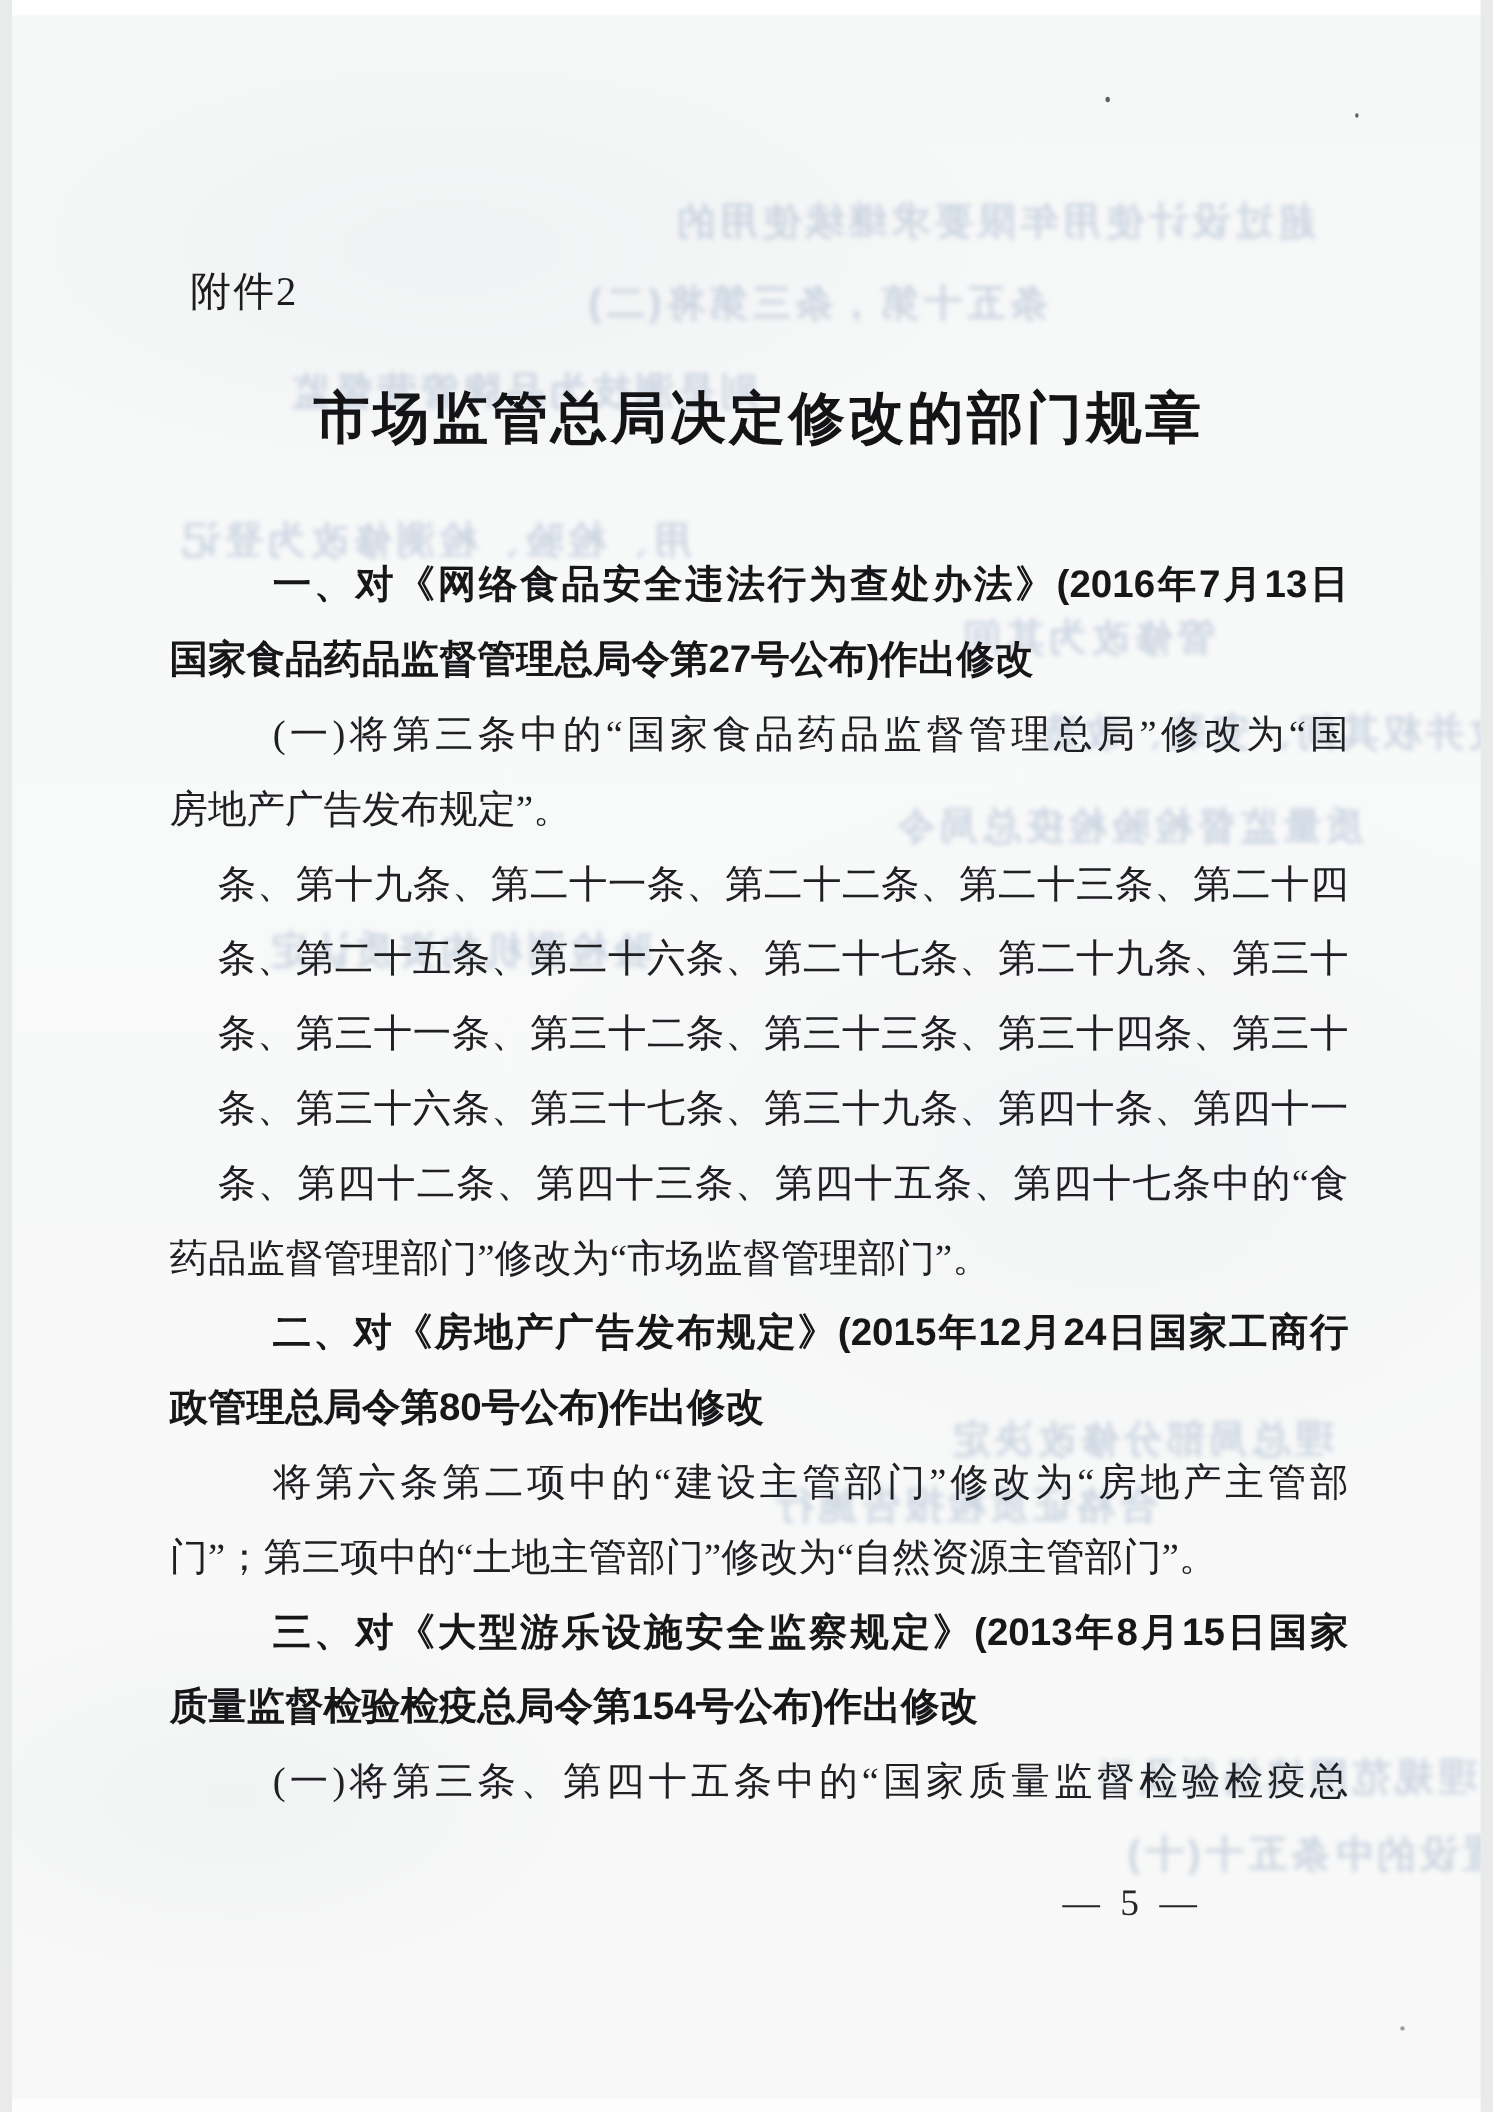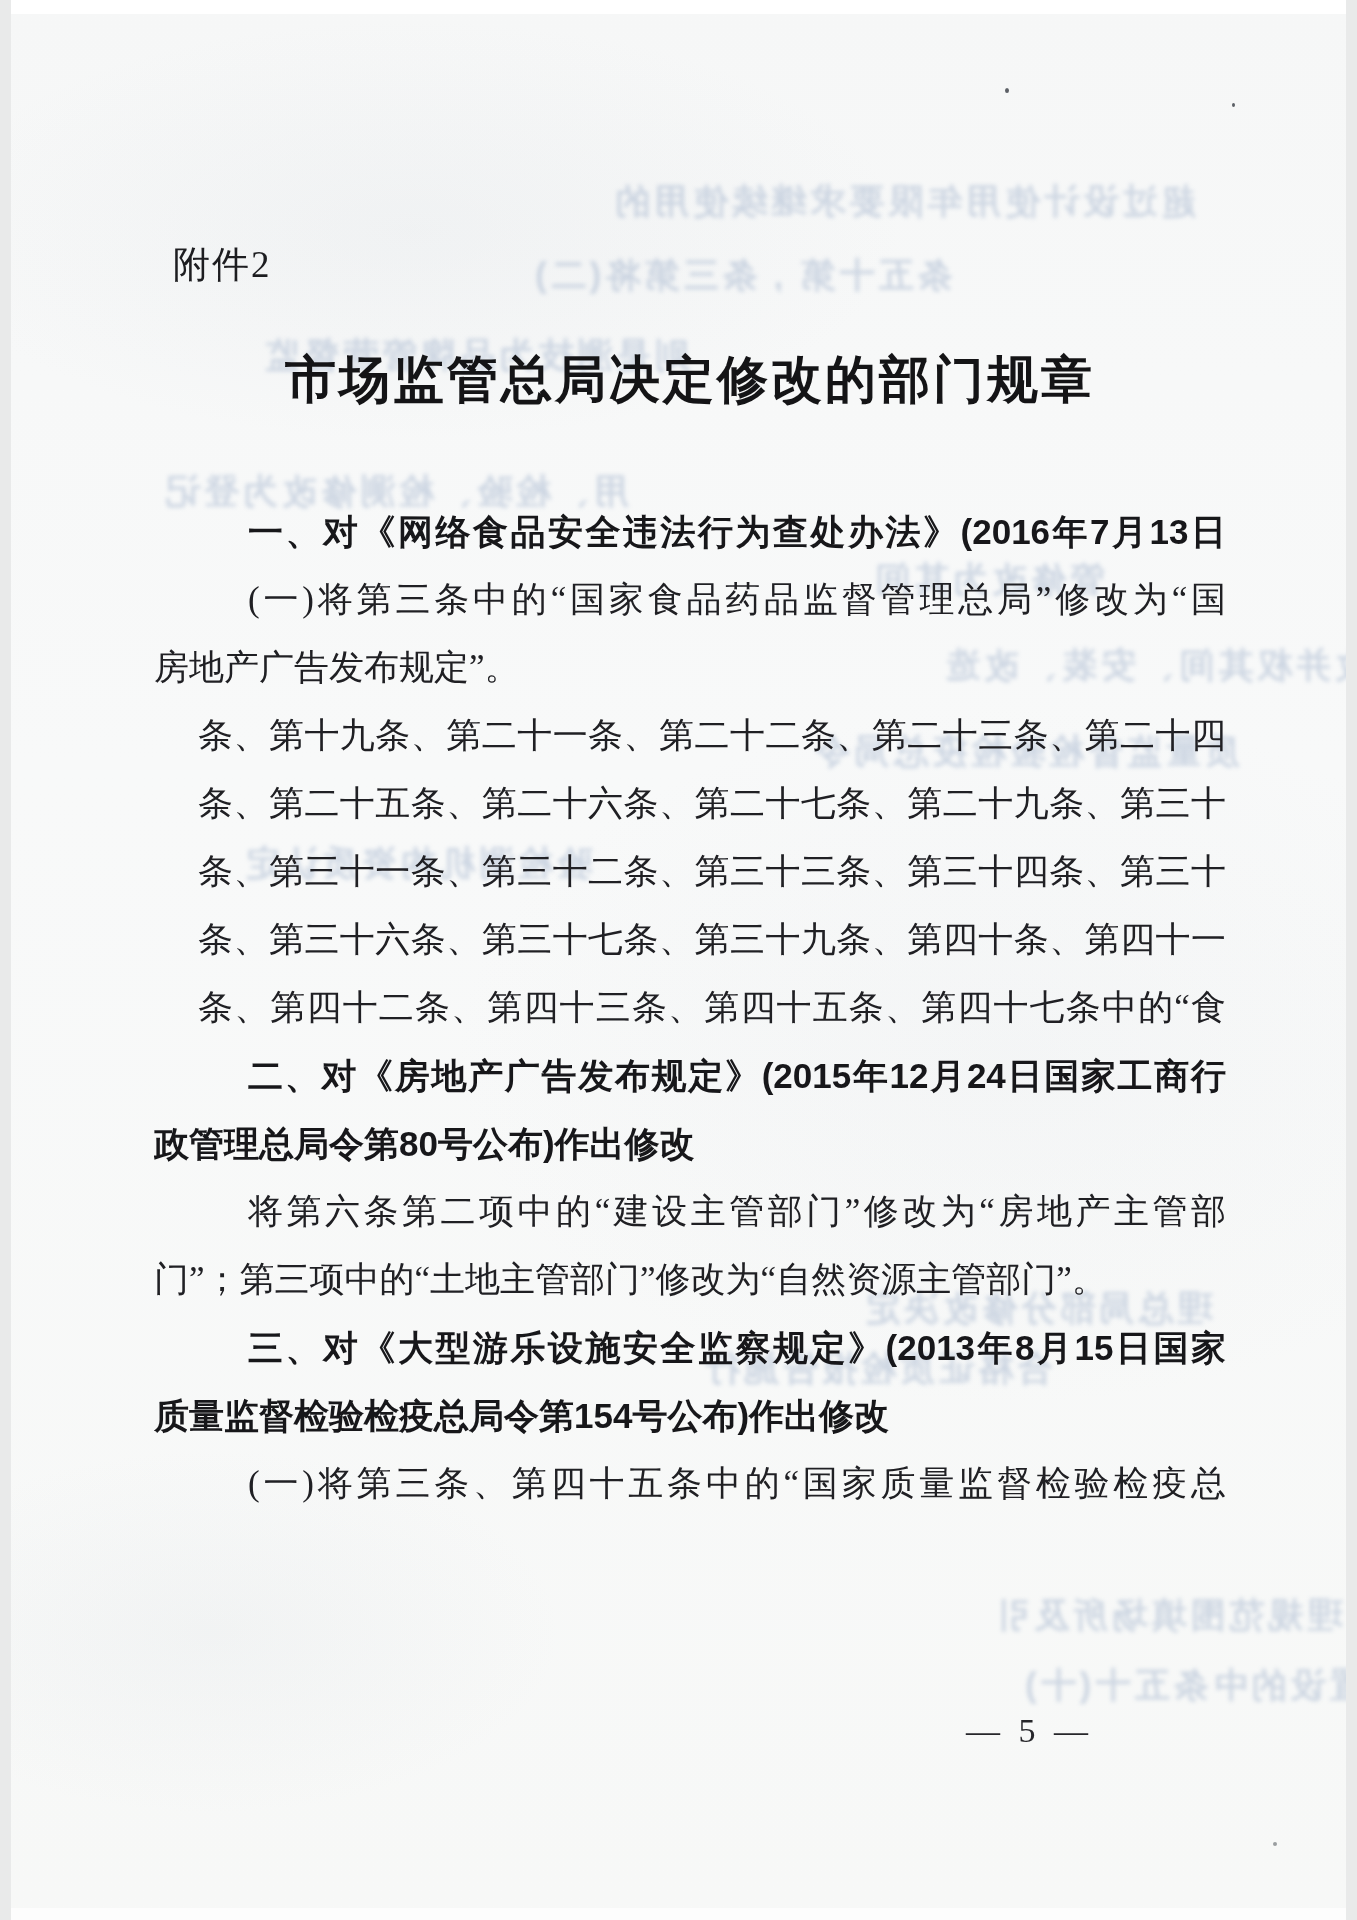--- a/index.html
+++ b/index.html
@@ -67,27 +67,29 @@
   <div class="bottom-strip"></div>
   <div class="right-white"></div>
   <div class="right-edge-line"></div>
 
   <div class="attachment">附件2</div>
 
   <div class="doc-title">市场监管总局决定修改的部门规章</div>
 
   <div class="content" id="content">
       <div class="line heading j indent">一、对《网络食品安全违法行为查处办法》(2016年7月13日</div>
+      <div class="line heading">国家食品药品监督管理总局令第27号公布)作出修改</div>
       <div class="line body j indent">(一)将第三条中的“国家食品药品监督管理总局”修改为“国</div>
       <div class="line body">房地产广告发布规定”。</div>
       <div class="line body j">条、第十九条、第二十一条、第二十二条、第二十三条、第二十四</div>
       <div class="line body j">条、第二十五条、第二十六条、第二十七条、第二十九条、第三十</div>
       <div class="line body j">条、第三十一条、第三十二条、第三十三条、第三十四条、第三十五</div>
       <div class="line body j">条、第三十六条、第三十七条、第三十九条、第四十条、第四十一</div>
       <div class="line body j">条、第四十二条、第四十三条、第四十五条、第四十七条中的“食品</div>
+      <div class="line body">药品监督管理部门”修改为“市场监督管理部门”。</div>
       <div class="line heading j indent">二、对《房地产广告发布规定》(2015年12月24日国家工商行</div>
       <div class="line heading">政管理总局令第80号公布)作出修改</div>
       <div class="line body j indent">将第六条第二项中的“建设主管部门”修改为“房地产主管部</div>
       <div class="line body">门”；第三项中的“土地主管部门”修改为“自然资源主管部门”。</div>
       <div class="line heading j indent">三、对《大型游乐设施安全监察规定》(2013年8月15日国家</div>
       <div class="line heading">质量监督检验检疫总局令第154号公布)作出修改</div>
       <div class="line body j indent">(一)将第三条、第四十五条中的“国家质量监督检验检疫总</div>
     </div>
 
   <div class="pagenum">— 5 —</div>

